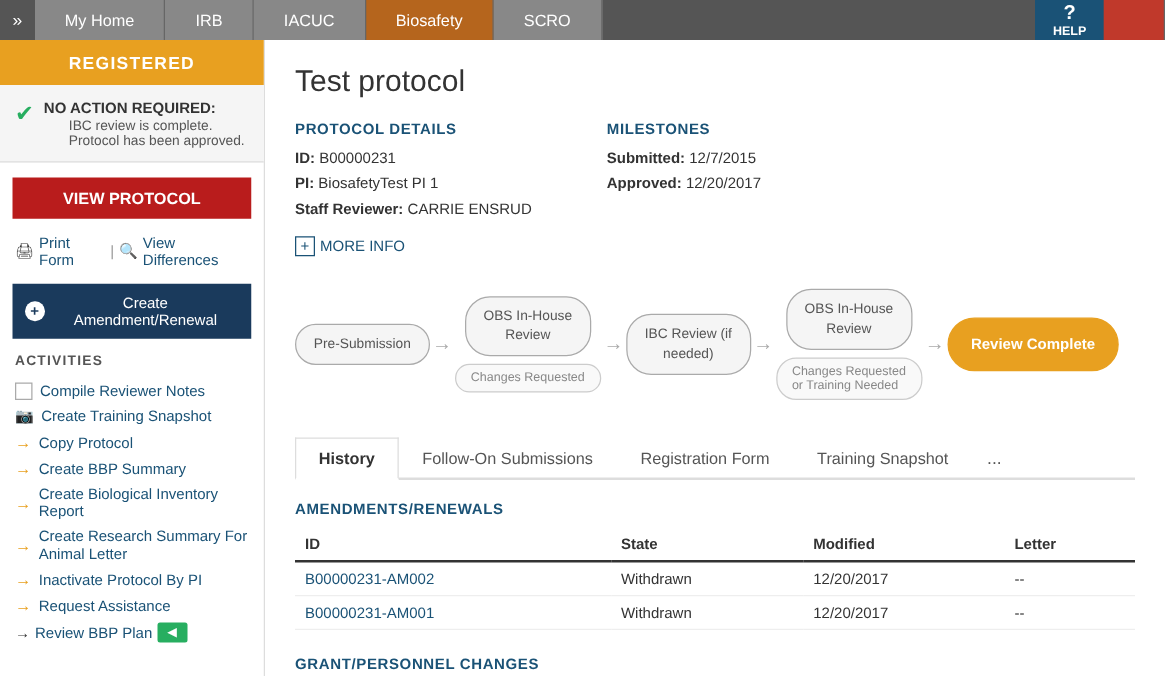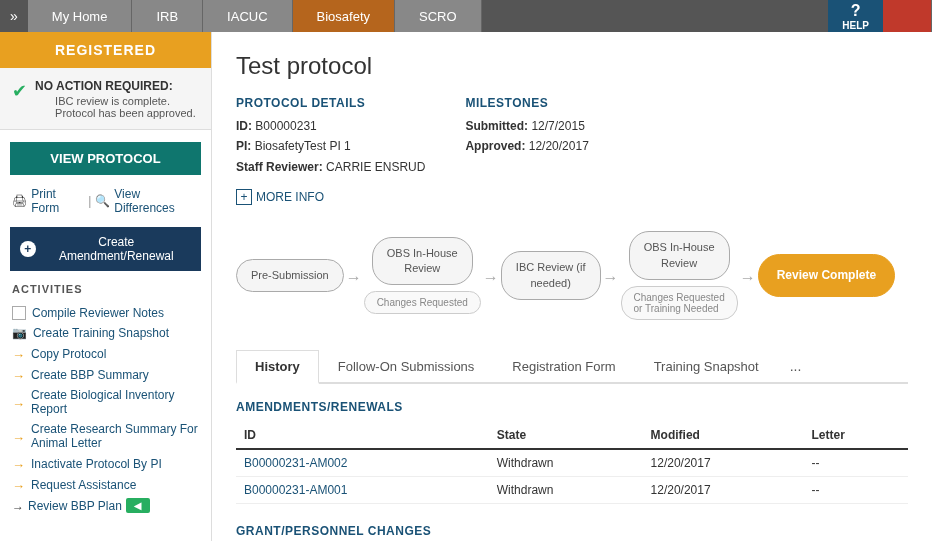--- a/index.html
+++ b/index.html
@@ -87,21 +87,21 @@
       color: #333;
     }
     .sidebar .action-box .action-text p {
       font-size: 11px;
       color: #555;
       margin-top: 2px;
       margin-left: 20px;
     }
     .view-protocol-btn {
       display: block;
-      background: #0f766e;
+      background: #b91c1c;
       color: #fff;
       text-align: center;
       padding: 9px 0;
       margin: 12px 10px;
       font-size: 13px;
       font-weight: bold;
       cursor: pointer;
       border: none;
       width: calc(100% - 20px);
     }
@@ -193,21 +193,21 @@
       padding: 20px 24px;
     }
     .main-content h1 {
       font-size: 24px;
       font-weight: normal;
       color: #333;
       margin-bottom: 16px;
     }
 
     .protocol-details-section {
-      display: flex; gap: 40px;
+      display: flex; gap: 60px;
       margin-bottom: 12px;
     }
     .protocol-details-section h3 {
       font-size: 12px;
       font-weight: bold;
       color: #1a5276;
       letter-spacing: 0.5px;
       margin-bottom: 6px;
       text-transform: uppercase;
     }

